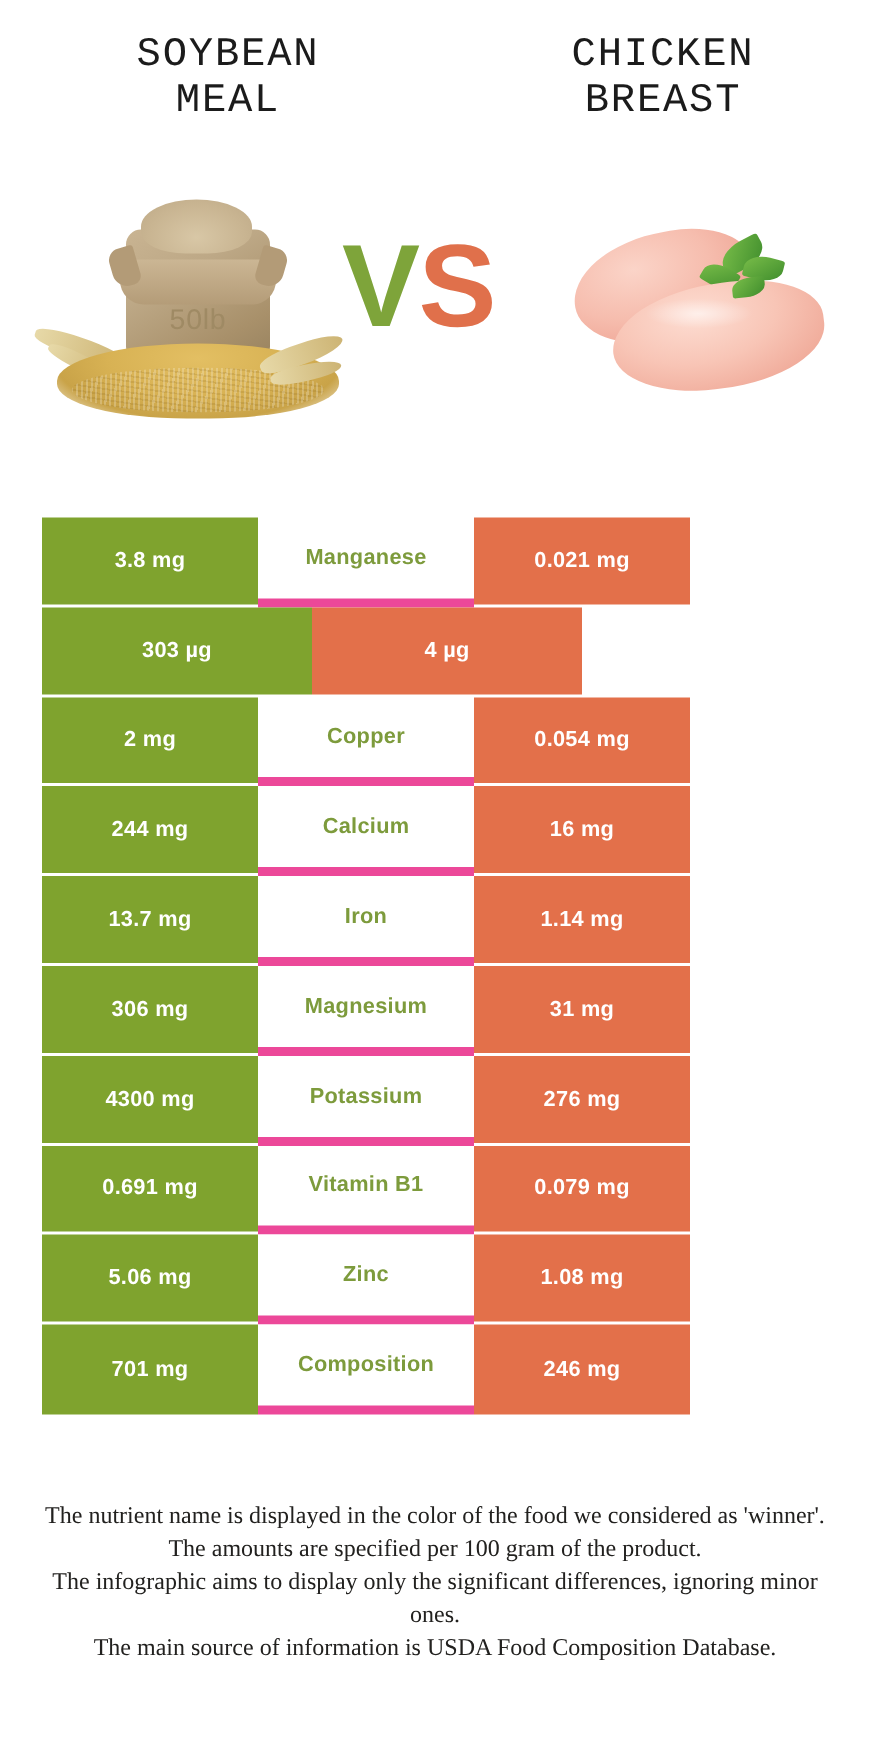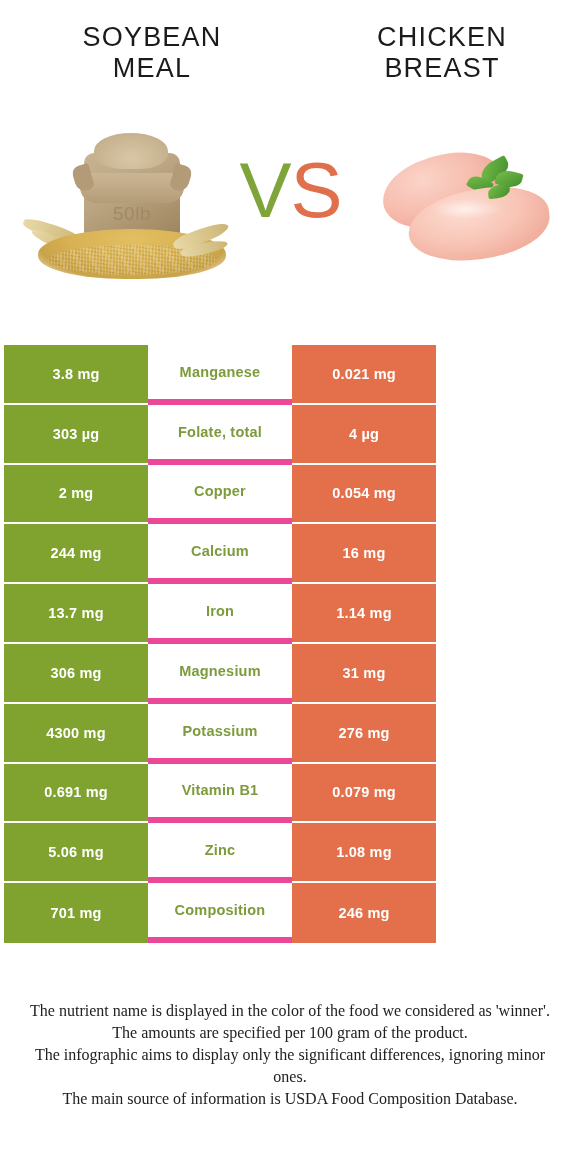--- a/index.html
+++ b/index.html
@@ -10,32 +10,32 @@
     overflow:hidden;
   }
   .page { position:relative; width:580px; height:1174px; background:#fff; }
 
   
   .titles { position:absolute; top:22px; left:0; width:580px; height:78px; display:flex; }
   .title-col { width:290px; text-align:center; }
   .title-col .t {
     font-size:27px; font-weight:300; line-height:31px;
     letter-spacing:1.2px; color:#1b1b1b;
-    font-family:Liberation Sans, sans-serif;
+    font-family:Liberation Mono, monospace;
     padding-left:14px;
   }
 
   
   .hero { position:absolute; top:115px; left:0; width:504px; height:185px; }
 
   .food-left  { position:absolute; left:20px;  top:10px; width:215px; height:160px; }
   .food-right { position:absolute; left:368px; top:22px; width:195px; height:135px; }
 
-  .vs { position:absolute; left:228px; top:28px; width:125px; text-align:center;
-        font-size:78px; font-weight:400; line-height:95px; letter-spacing:-1px; }
+  .vs { position:absolute; left:228px; top:28px; width:125px; 
+        font-size:78px; font-weight:700; line-height:95px; letter-spacing:-1px; }
   .vs .v { color:#7ea43a; }
   .vs .s { color:#e0704b; }
 
   
   .sack-wrap { position:absolute; left:52px; top:6px; width:120px; height:118px; }
   .sack-body {
     position:absolute; left:12px; top:22px; width:96px; height:92px;
     background:linear-gradient(150deg,#c9b492 0%, #bda886 35%, #a8906a 75%, #96815e 100%);
     border-radius:10px 10px 14px 14px;
   }
@@ -95,21 +95,21 @@
     background:radial-gradient(ellipse, rgba(255,255,255,.55) 0%, rgba(255,255,255,0) 70%);
     border-radius:50%;
   }
   .basil { position:absolute; background:linear-gradient(135deg,#7bbf4a,#3e8c2c); border-radius:60% 10% 60% 10%; }
   .b1 { left:112px; top:24px; width:30px; height:18px; transform:rotate(-28deg); }
   .b2 { left:128px; top:34px; width:26px; height:16px; transform:rotate(14deg); }
   .b3 { left:100px; top:40px; width:24px; height:15px; transform:rotate(30deg); }
   .b4 { left:120px; top:48px; width:22px; height:13px; transform:rotate(-6deg); }
 
   
-  .table { position:absolute; left:4px; top:345px; width:432px; }
+  .table { position:absolute; left:28px; top:345px; width:432px; }
   .row { position:relative; height:59.8px; display:flex; }
   .cell {
     display:flex; align-items:center; justify-content:center;
     font-size:14.5px; font-weight:600; letter-spacing:.2px;
   }
   .cell-left  { width:180px; background:#7fa32e; color:#ffffff; margin-bottom:2px; }
   .cell-mid   { width:180px; background:#ffffff; color:#7d9b3c; border-bottom:6px solid #ec4899; }
   .cell-right { width:180px; background:#e3704a; color:#ffffff; margin-bottom:2px; }
   .row:last-child .cell-left, .row:last-child .cell-right { margin-bottom:0; }
 
@@ -177,21 +177,20 @@
   </div>
 
   <div class="table" id="nutrient-table">
       <div class="row">
         <div class="cell cell-left">3.8 mg</div>
         <div class="cell cell-mid">Manganese</div>
         <div class="cell cell-right">0.021 mg</div>
       </div>
       <div class="row">
         <div class="cell cell-left">303 µg</div>
-        <div class="cell cell-mid">Folate, total</div>
         <div class="cell cell-right">4 µg</div>
       </div>
       <div class="row">
         <div class="cell cell-left">2 mg</div>
         <div class="cell cell-mid">Copper</div>
         <div class="cell cell-right">0.054 mg</div>
       </div>
       <div class="row">
         <div class="cell cell-left">244 mg</div>
         <div class="cell cell-mid">Calcium</div>

